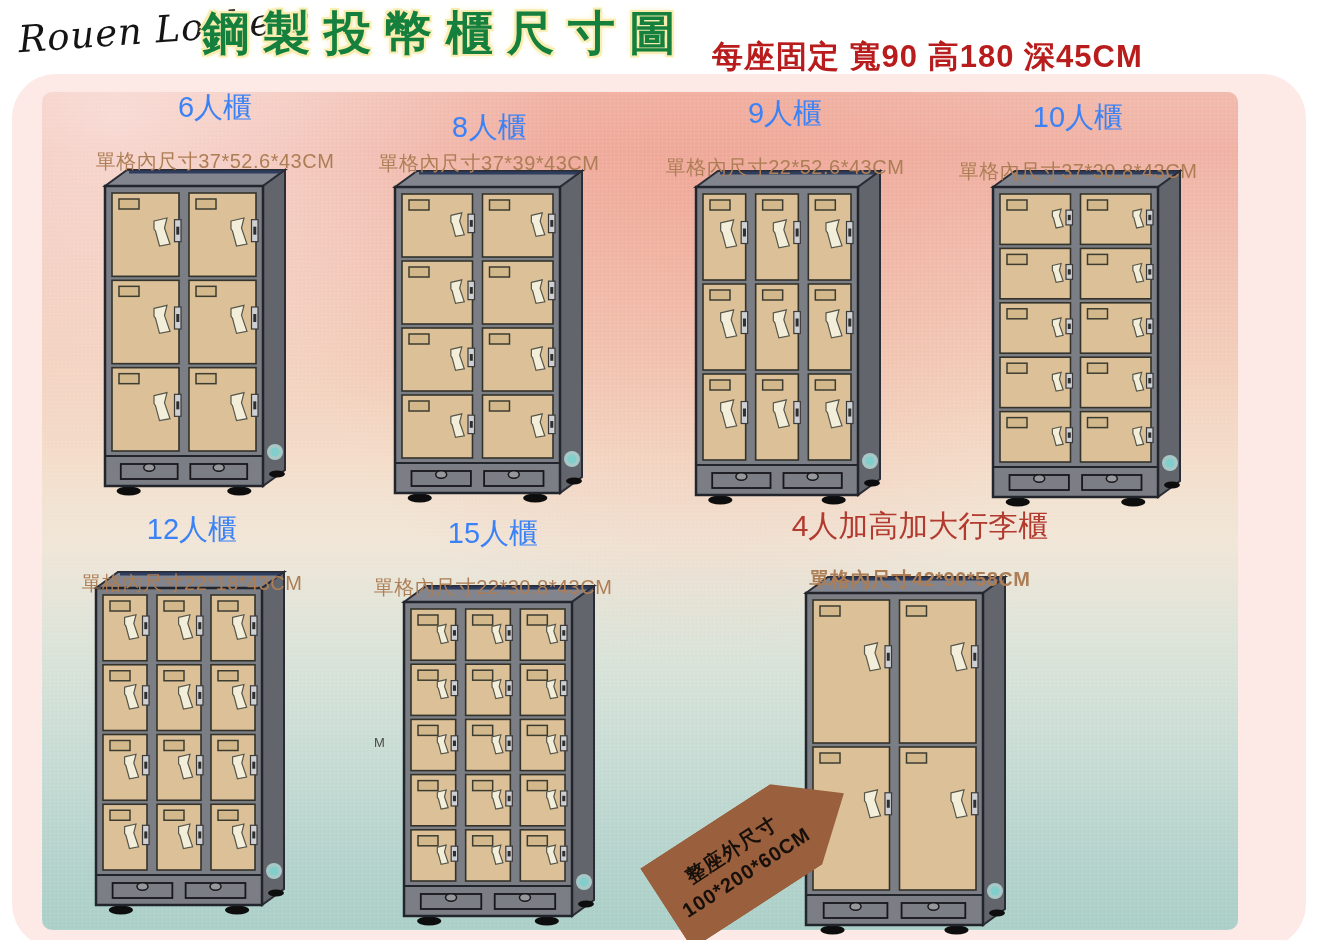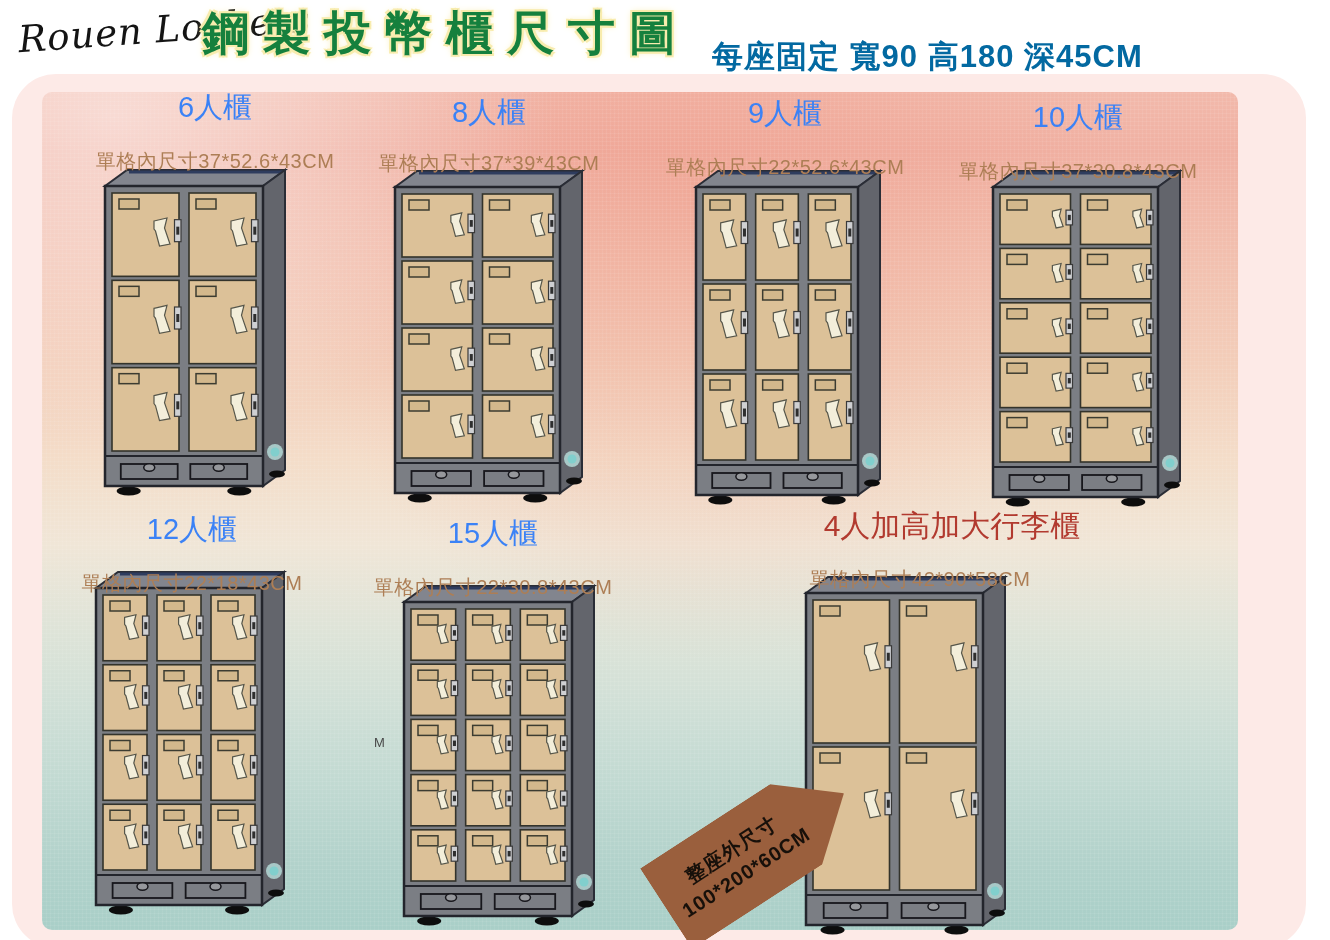--- a/index.html
+++ b/index.html
@@ -20,21 +20,21 @@
           repeating-linear-gradient(90deg, rgba(255,255,255,0.07) 0 1px, rgba(0,0,0,0) 1px 4px),
           repeating-linear-gradient(0deg, rgba(255,255,255,0.07) 0 1px, rgba(0,0,0,0) 1px 4px);}
   .brand-script{position:absolute;left:18px;top:8px;font-family:"DejaVu Serif",serif;
         font-style:italic;font-size:37px;color:#141414;transform:rotate(-4deg);
         letter-spacing:1px;white-space:nowrap;}
   .page-title{position:absolute;left:202px;top:2px;font-size:47px;font-weight:bold;
         letter-spacing:14px;color:#15803d;white-space:nowrap;
         text-shadow:-2px -2px 0 #f8ecae, 2px -2px 0 #f8ecae, -2px 2px 0 #f8ecae,
                     2px 2px 0 #f8ecae, 0 0 7px #f6e9a6;}
   .page-subtitle{position:absolute;left:712px;top:36px;font-size:31px;font-weight:bold;
-        color:#0369a1;white-space:nowrap;letter-spacing:1px;}
+        color:#b91c1c;white-space:nowrap;letter-spacing:1px;}
   .locker-title{position:absolute;transform:translateX(-50%);white-space:nowrap;
         font-size:29px;color:#3b82f6;font-weight:normal;z-index:3;}
   .locker-title.red{color:#b23a2f;font-size:30px;}
   .locker-dims{position:absolute;transform:translateX(-50%);white-space:nowrap;
         font-size:20px;color:#ad7e55;z-index:3;letter-spacing:0.5px;margin-top:20px;}
   .locker-art{position:absolute;z-index:2;}
   .size-tag{position:absolute;left:649px;top:803px;width:212px;height:96px;
         background:#9a5f3d;transform:rotate(-33deg);z-index:5;
         clip-path:polygon(0 0, 73% 0, 100% 50%, 73% 100%, 0 100%);
         display:flex;flex-direction:column;align-items:center;justify-content:center;
@@ -108,21 +108,21 @@
           <rect x="87" y="200.66666666666666" width="67" height="83.33333333333333" fill="#dcc198" stroke="#33332b" stroke-width="1.6"></rect>
           <rect x="94" y="206.66666666666666" width="20" height="10" fill="#d3b88c" stroke="#3c3c31" stroke-width="1.5"></rect>
           <path d="M129,228.66666666666666 L142,225.66666666666666 L139.5,235.66666666666666 L145,251.66666666666666 L134.5,253.66666666666666 L130.5,238.66666666666666 L129,236.66666666666666 Z" fill="#f3eeda" stroke="#56564a" stroke-width="1.2"></path>
           <rect x="149.5" y="227.33333333333331" width="6.5" height="22" fill="#cfd0d3" stroke="#3a3a3a" stroke-width="1.2"></rect>
           <rect x="151.3" y="234.33333333333331" width="3" height="8" fill="#2e2e2e"></rect>
         </g>
         <circle cx="173" cy="285" r="8" fill="#bfe9e6" opacity="0.75"></circle>
         <circle cx="173" cy="285" r="4.5" fill="#7ed0ce" opacity="0.95"></circle>
       </svg></div>
 
-  <div class="locker-title" style="left:489px;top:93px;">8人櫃</div>
+  <div class="locker-title" style="left:489px;top:108px;font-family:Liberation Mono, monospace;">8人櫃</div>
   <div class="locker-dims" style="left:489px;top:130px;">單格內尺寸37*39*43CM</div>
   <div class="locker-art" id="art-1" style="left: 392px; top: 168px;"><svg width="195" height="338" viewBox="0 0 195 338">
         <path d="M3,19 L168,19 L190,3 L25,3 Z" fill="#82858e" stroke="#2a2d36" stroke-width="2"></path>
         <path d="M27,5 L189,5" stroke="#2e3c5e" stroke-width="3"></path>
         <path d="M168,19 L190,3 L190,309 L168,325 Z" fill="#63656c" stroke="#2a2d36" stroke-width="2"></path>
         <ellipse cx="182" cy="313" rx="8" ry="3.5" fill="#0d0d0d"></ellipse>
         <ellipse cx="27.75" cy="330" rx="12" ry="4.5" fill="#0d0d0d"></ellipse>
         <ellipse cx="143.25" cy="330" rx="12" ry="4.5" fill="#0d0d0d"></ellipse>
         <rect x="3" y="19" width="165" height="306" fill="#7b7e84" stroke="#23252c" stroke-width="2.5"></rect>
         <path d="M3,295 L168,295" stroke="#23252c" stroke-width="2"></path>
@@ -581,22 +581,22 @@
           <rect x="119.33333333333333" y="246.8" width="44.666666666666664" height="51.2" fill="#dcc198" stroke="#33332b" stroke-width="1.6"></rect>
           <rect x="126.33333333333333" y="252.8" width="20" height="10" fill="#d3b88c" stroke="#3c3c31" stroke-width="1.5"></rect>
           <path d="M145.664,264.208 L154.53866666666664,262.16 L152.832,268.9866666666667 L156.58666666666664,279.90933333333334 L149.41866666666667,281.2746666666667 L146.688,271.0346666666667 L145.664,269.6693333333334 Z" fill="#f3eeda" stroke="#56564a" stroke-width="1.2"></path>
           <rect x="159.5" y="263.184" width="6.5" height="15.018666666666668" fill="#cfd0d3" stroke="#3a3a3a" stroke-width="1.2"></rect>
           <rect x="161.3" y="267.9626666666667" width="3" height="5.461333333333334" fill="#2e2e2e"></rect>
         </g>
         <circle cx="183" cy="299" r="8" fill="#bfe9e6" opacity="0.75"></circle>
         <circle cx="183" cy="299" r="4.5" fill="#7ed0ce" opacity="0.95"></circle>
       </svg></div>
 
-  <div class="locker-title red" style="left:920px;top:506px;margin-left:32px;">4人加高加大行李櫃</div>
-  <div class="locker-dims" style="left:920px;top:546px;">單格內尺寸42*90*58CM</div>
+  <div class="locker-title red" style="left:920px;top:506px;">4人加高加大行李櫃</div>
+  <div class="locker-dims" style="left:920px;top:546px;font-weight:bold;">單格內尺寸42*90*58CM</div>
   <div class="locker-art" id="art-6" style="left: 803px; top: 574px;"><svg width="207" height="364" viewBox="0 0 207 364">
         <path d="M3,19 L180,19 L202,3 L25,3 Z" fill="#82858e" stroke="#2a2d36" stroke-width="2"></path>
         <path d="M27,5 L201,5" stroke="#2e3c5e" stroke-width="3"></path>
         <path d="M180,19 L202,3 L202,335 L180,351 Z" fill="#63656c" stroke="#2a2d36" stroke-width="2"></path>
         <ellipse cx="194" cy="339" rx="8" ry="3.5" fill="#0d0d0d"></ellipse>
         <ellipse cx="29.55" cy="356" rx="12" ry="4.5" fill="#0d0d0d"></ellipse>
         <ellipse cx="153.45" cy="356" rx="12" ry="4.5" fill="#0d0d0d"></ellipse>
         <rect x="3" y="19" width="177" height="332" fill="#7b7e84" stroke="#23252c" stroke-width="2.5"></rect>
         <path d="M3,321 L180,321" stroke="#23252c" stroke-width="2"></path>
         <rect x="20.7" y="329" width="63.72" height="15" fill="#7b7e84" stroke="#17171c" stroke-width="1.8"></rect>

